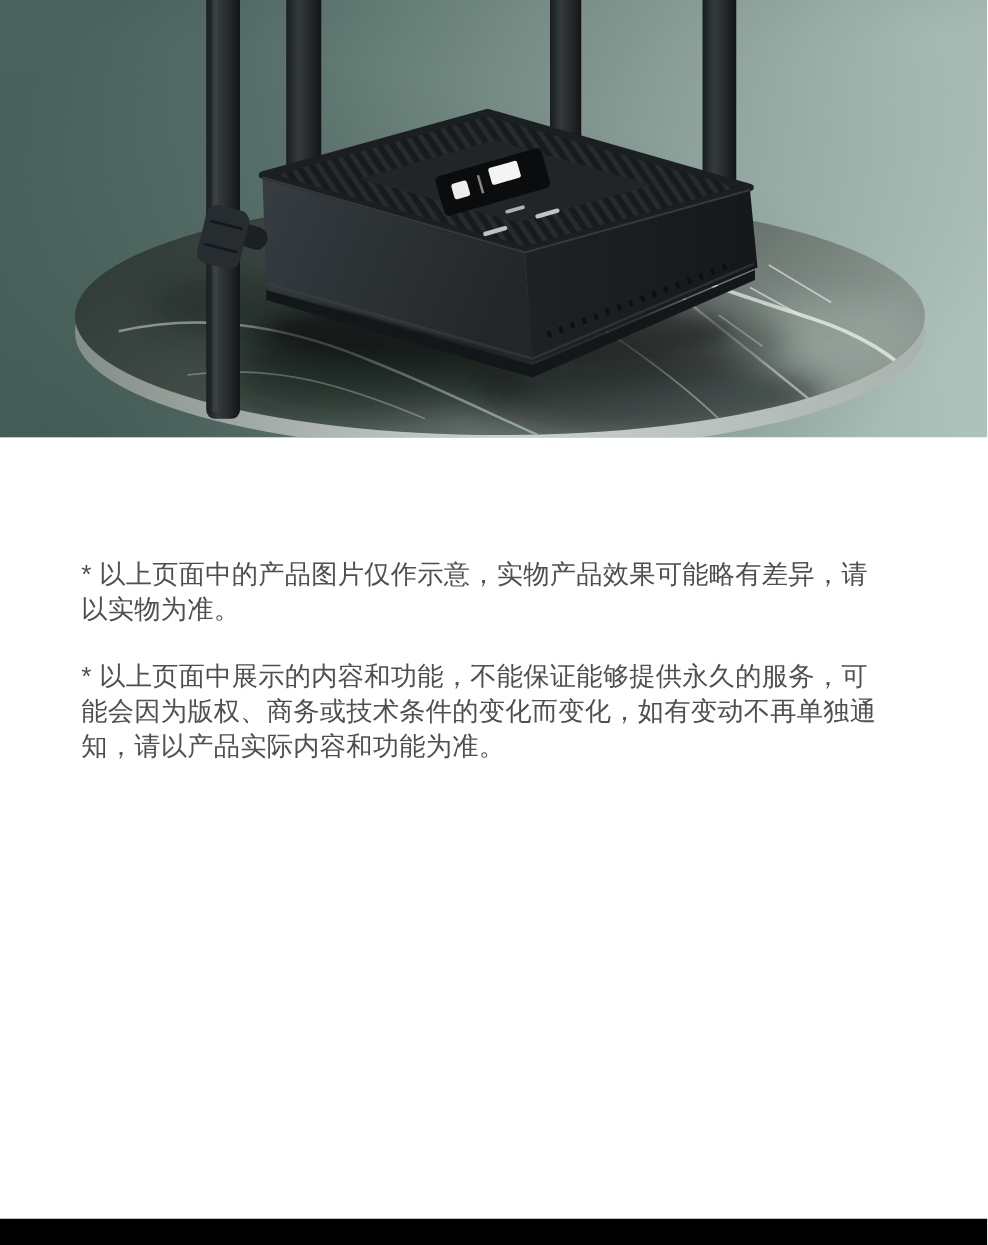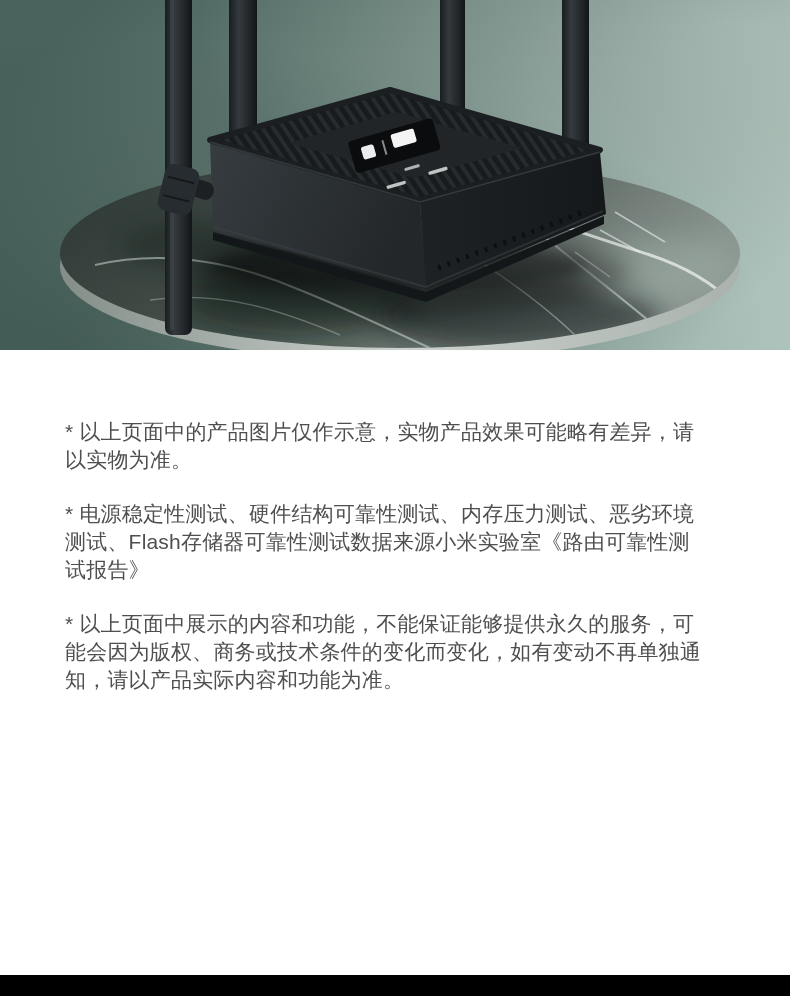--- a/index.html
+++ b/index.html
@@ -1,20 +1,20 @@
 <!DOCTYPE html>
 <html><head>
 <meta charset="utf-8">
 <style>
   html,body{margin:0;padding:0;background:#ffffff;}
   .page{position:relative;width:790px;height:996px;margin:0 auto;background:#ffffff;overflow:hidden;
         font-family:"Liberation Sans","DejaVu Sans",sans-serif;}
   .hero{width:790px;height:350px;display:block;}
   .hero svg{display:block;}
-  .disclaimers{box-sizing:border-box;width:790px;height:625px;padding:68px 65px 0 65px;background:#ffffff;}
+  .disclaimers{box-sizing:border-box;width:790px;height:625px;padding:96px 65px 0 65px;background:#ffffff;}
   .disclaimer{margin:0 0 26px 0;font-size:21px;line-height:28px;color:#4f4f4f;
               white-space:pre-line;letter-spacing:0.2px;}
   .bottom-bar{width:790px;height:21px;background:#000000;}
 </style>
 </head>
 <body>
 
 <div class="page">
 
   <div class="hero">
@@ -139,23 +139,20 @@
             <path d="M165 180 h27 M165 199 h27" stroke="#15181a" stroke-width="2"></path>
           </g>
         </g>
       </g>
     </svg>
   </div>
 
   <div class="disclaimers">
     <p class="disclaimer">* 以上页面中的产品图片仅作示意，实物产品效果可能略有差异，请
 以实物为准。</p>
-    <p class="disclaimer">* 电源稳定性测试、硬件结构可靠性测试、内存压力测试、恶劣环境
-测试、Flash存储器可靠性测试数据来源小米实验室《路由可靠性测
-试报告》</p>
     <p class="disclaimer">* 以上页面中展示的内容和功能，不能保证能够提供永久的服务，可
 能会因为版权、商务或技术条件的变化而变化，如有变动不再单独通
 知，请以产品实际内容和功能为准。</p>
   </div>
 
   <div class="bottom-bar"></div>
 
 </div>
 
 </body></html>

